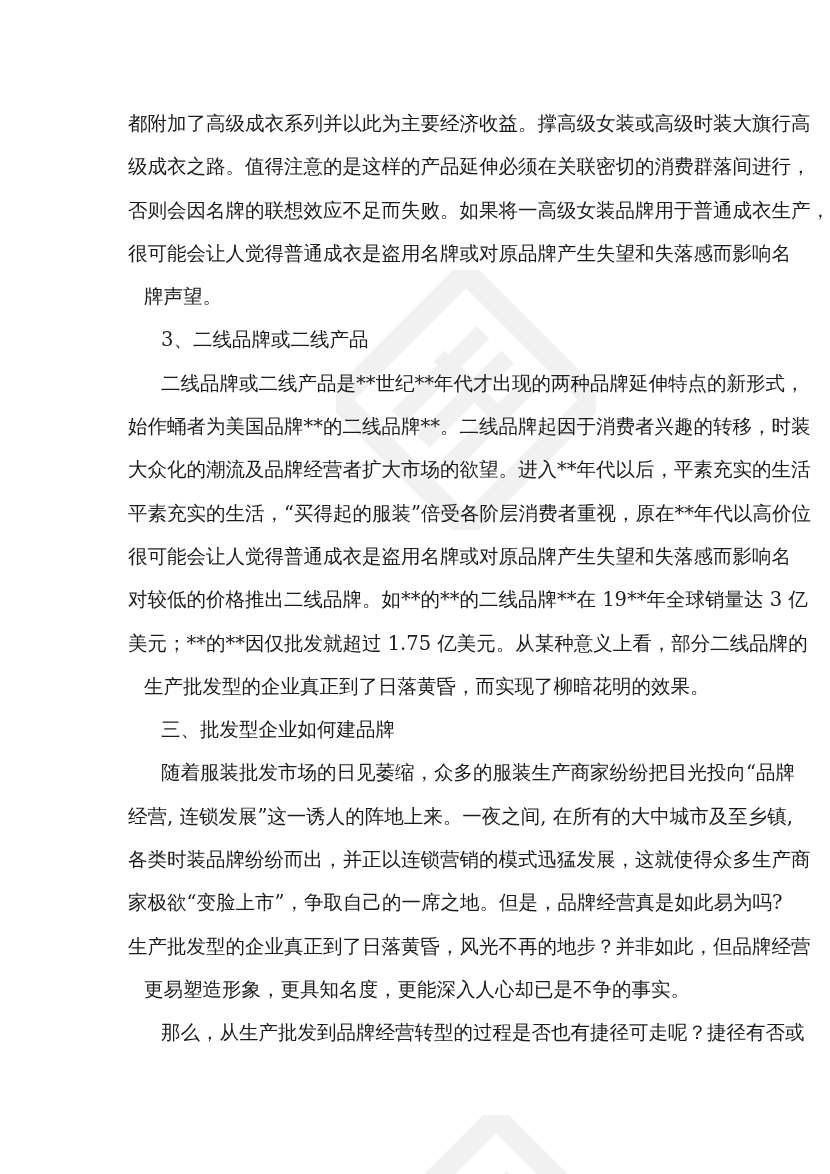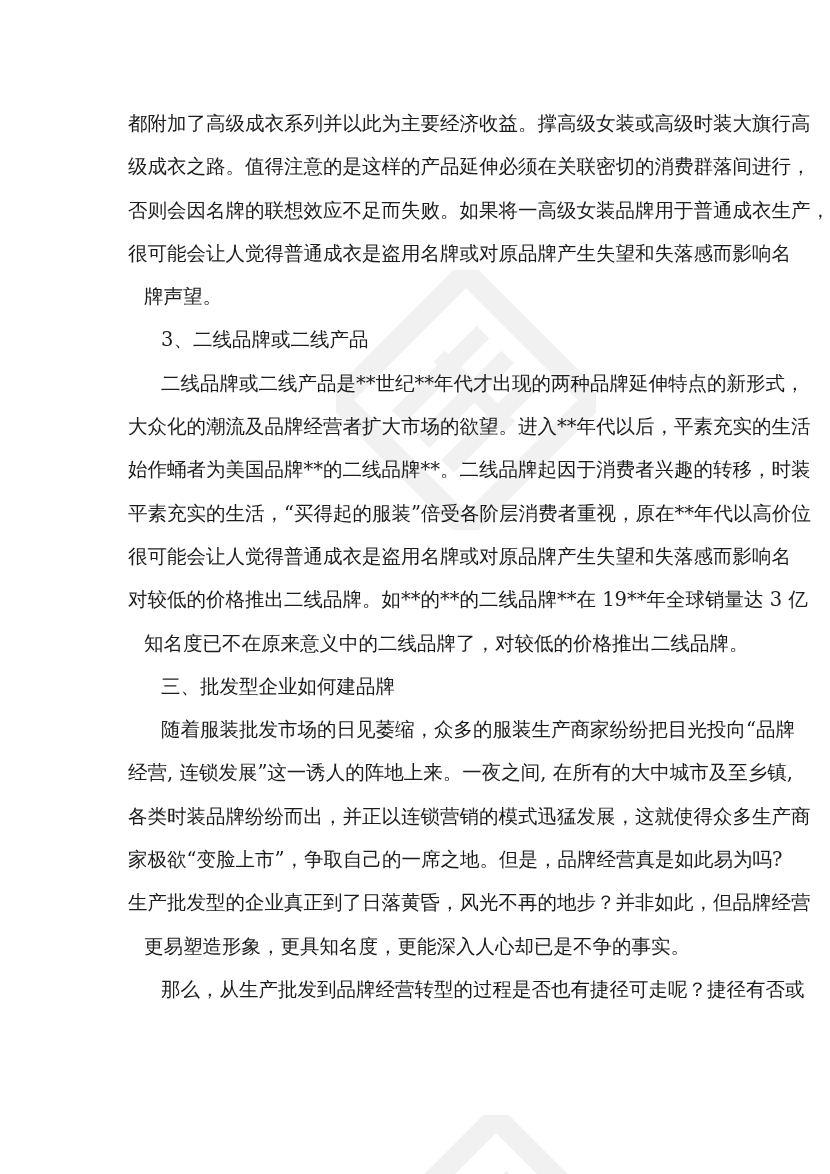--- a/index.html
+++ b/index.html
@@ -81,26 +81,27 @@
   </svg>
 
   <div class="content">
     <div class="line">都附加了高级成衣系列并以此为主要经济收益。撑高级女装或高级时装大旗行高</div>
     <div class="line">级成衣之路。值得注意的是这样的产品延伸必须在关联密切的消费群落间进行，</div>
     <div class="line">否则会因名牌的联想效应不足而失败。如果将一高级女装品牌用于普通成衣生产，</div>
     <div class="line">很可能会让人觉得普通成衣是盗用名牌或对原品牌产生失望和失落感而影响名</div>
     <div class="line last">牌声望。</div>
     <div class="line indent heading">3、二线品牌或二线产品</div>
     <div class="line indent">二线品牌或二线产品是**世纪**年代才出现的两种品牌延伸特点的新形式，</div>
+    <div class="line">始作蛹者为美国品牌**的二线品牌**。二线品牌起因于消费者兴趣的转移，时装</div>
     <div class="line">大众化的潮流及品牌经营者扩大市场的欲望。进入**年代以后，平素充实的生活</div>
-    <div class="line">始作蛹者为美国品牌**的二线品牌**。二线品牌起因于消费者兴趣的转移，时装</div>
     <div class="line">平素充实的生活，“买得起的服装”倍受各阶层消费者重视，原在**年代以高价位</div>
     <div class="line">很可能会让人觉得普通成衣是盗用名牌或对原品牌产生失望和失落感而影响名</div>
     <div class="line">对较低的价格推出二线品牌。如**的**的二线品牌**在 19**年全球销量达 3 亿</div>
-    <div class="line last">知名度已不在原来意义中的二线品牌了，对较低的价格推出二线品牌。</div>
+    <div class="line">美元；**的**因仅批发就超过 1.75 亿美元。从某种意义上看，部分二线品牌的</div>
+    <div class="line last">生产批发型的企业真正到了日落黄昏，而实现了柳暗花明的效果。</div>
     <div class="line indent heading">三、批发型企业如何建品牌</div>
     <div class="line indent">随着服装批发市场的日见萎缩，众多的服装生产商家纷纷把目光投向“品牌</div>
     <div class="line">经营, 连锁发展”这一诱人的阵地上来。一夜之间, 在所有的大中城市及至乡镇,</div>
     <div class="line">各类时装品牌纷纷而出，并正以连锁营销的模式迅猛发展，这就使得众多生产商</div>
     <div class="line">家极欲“变脸上市”，争取自己的一席之地。但是，品牌经营真是如此易为吗?</div>
     <div class="line">生产批发型的企业真正到了日落黄昏，风光不再的地步？并非如此，但品牌经营</div>
     <div class="line last">更易塑造形象，更具知名度，更能深入人心却已是不争的事实。</div>
     <div class="line indent">那么，从生产批发到品牌经营转型的过程是否也有捷径可走呢？捷径有否或</div>
   </div>
 </div>

